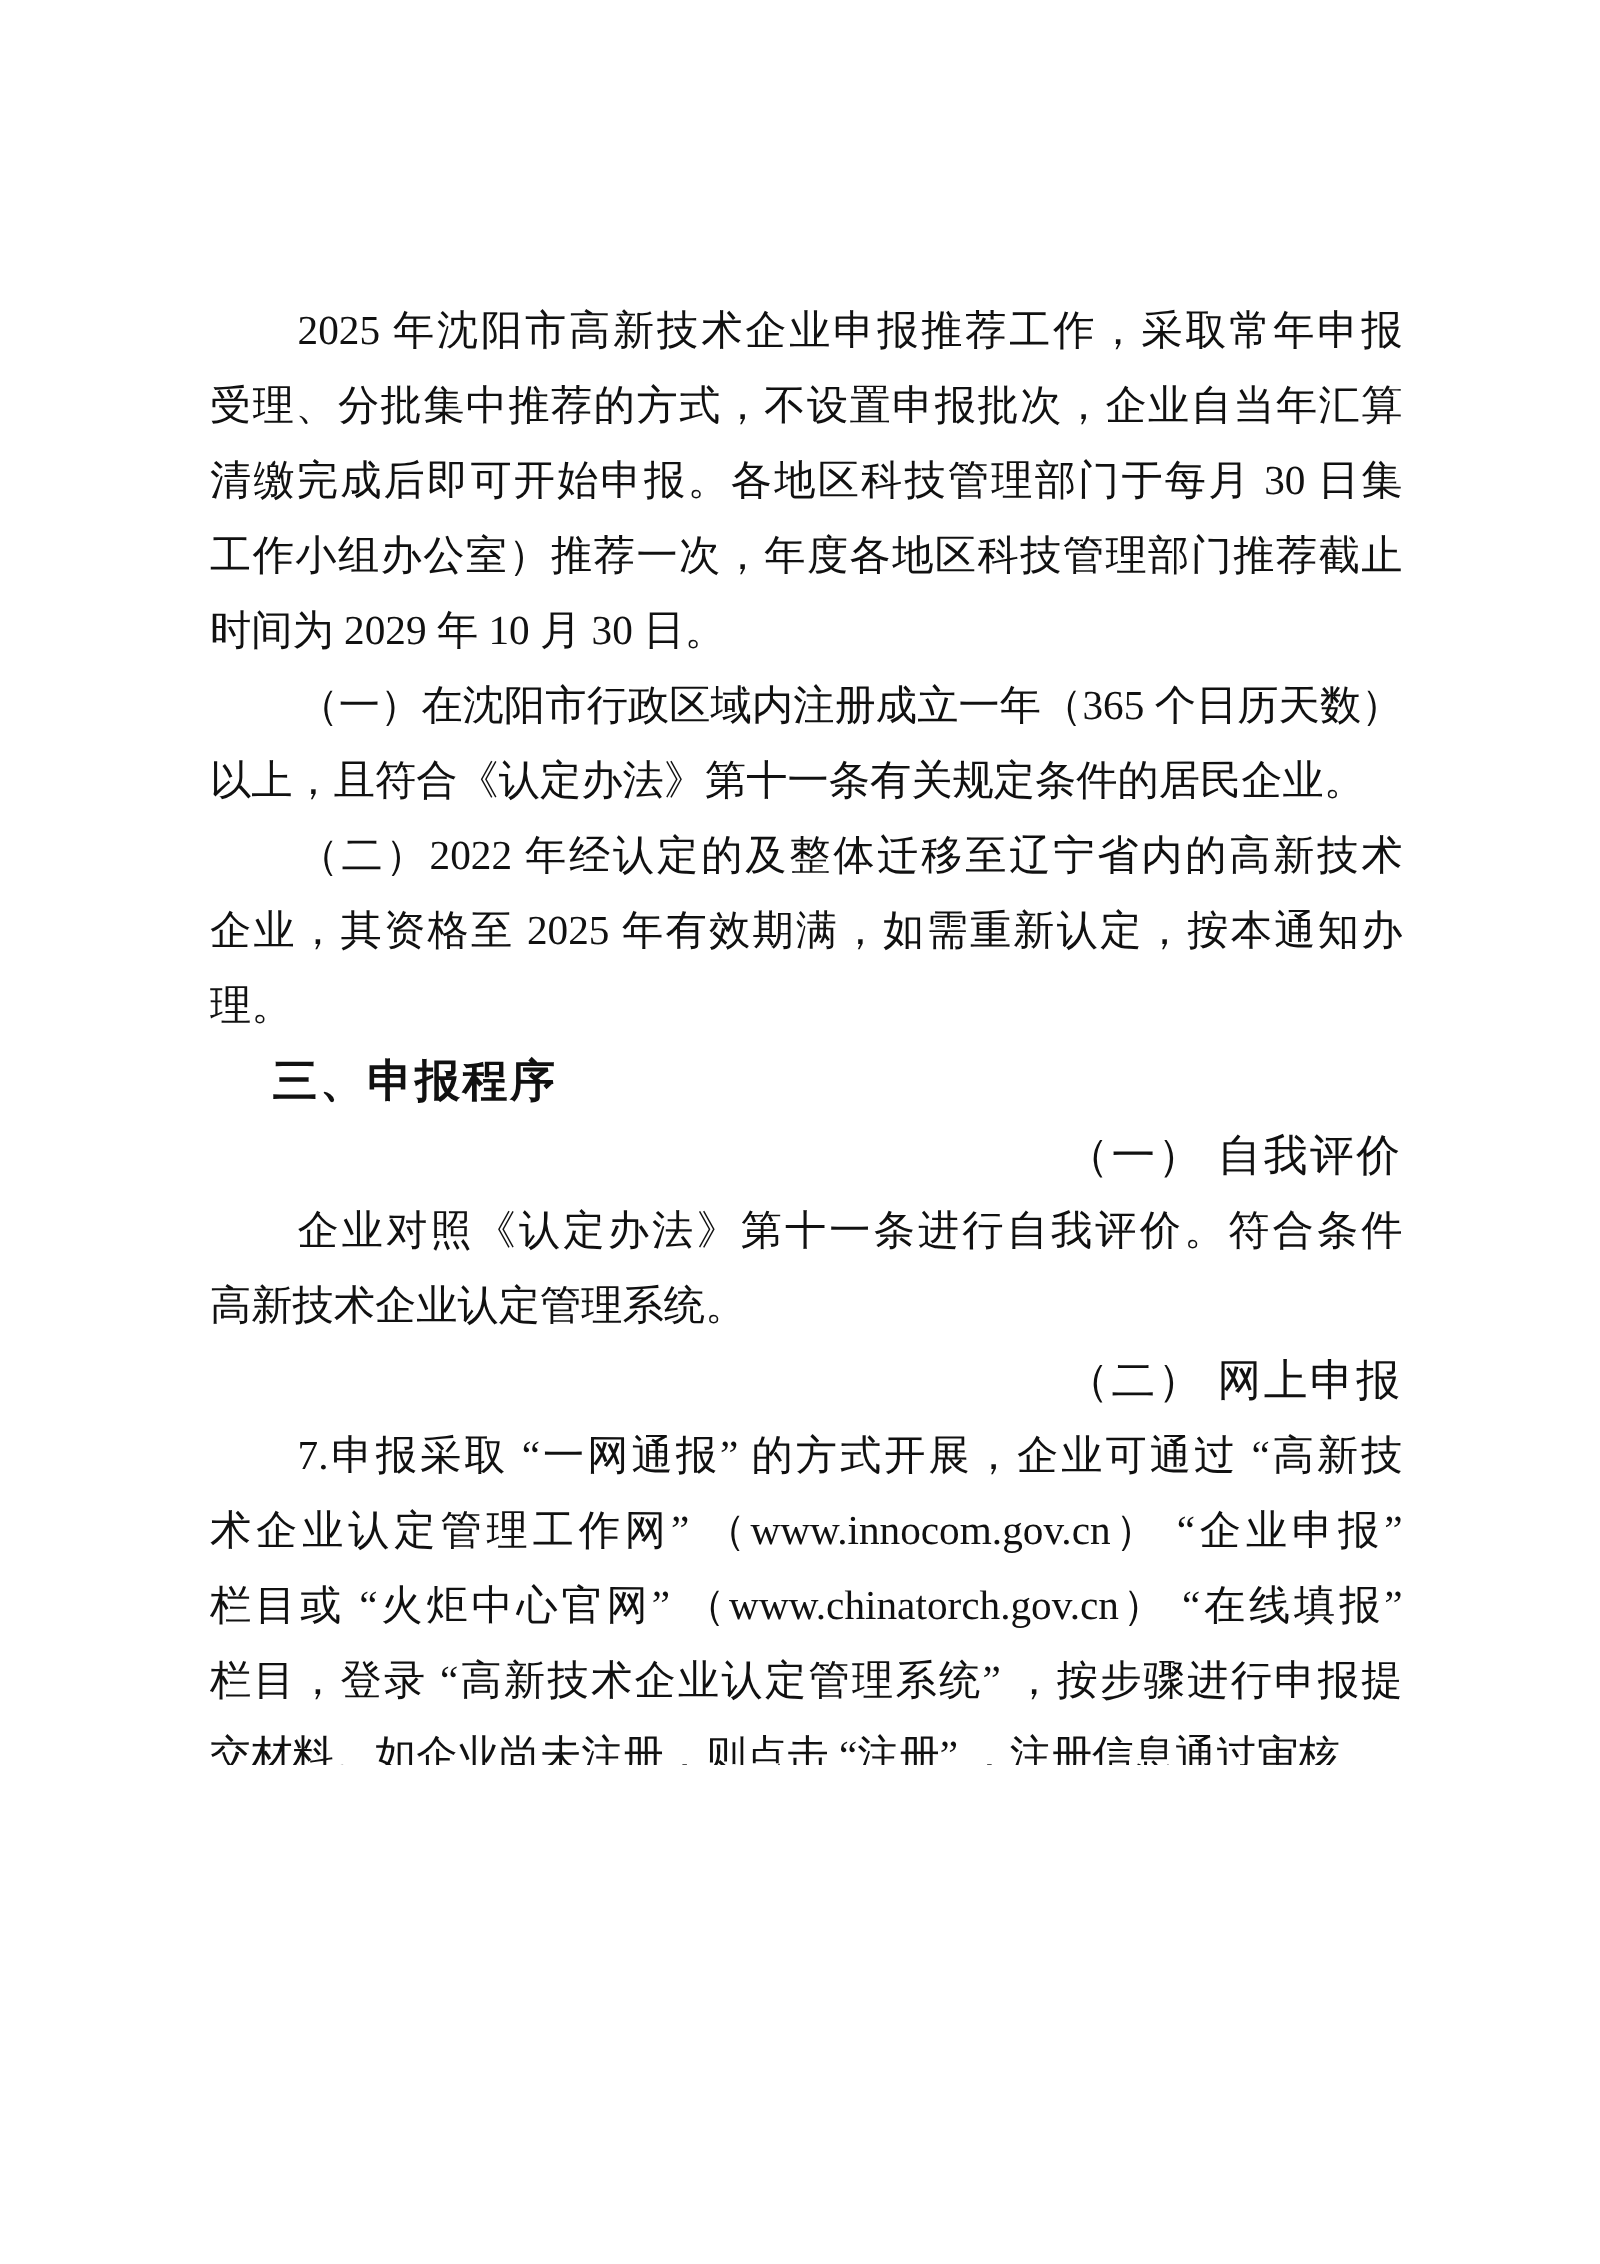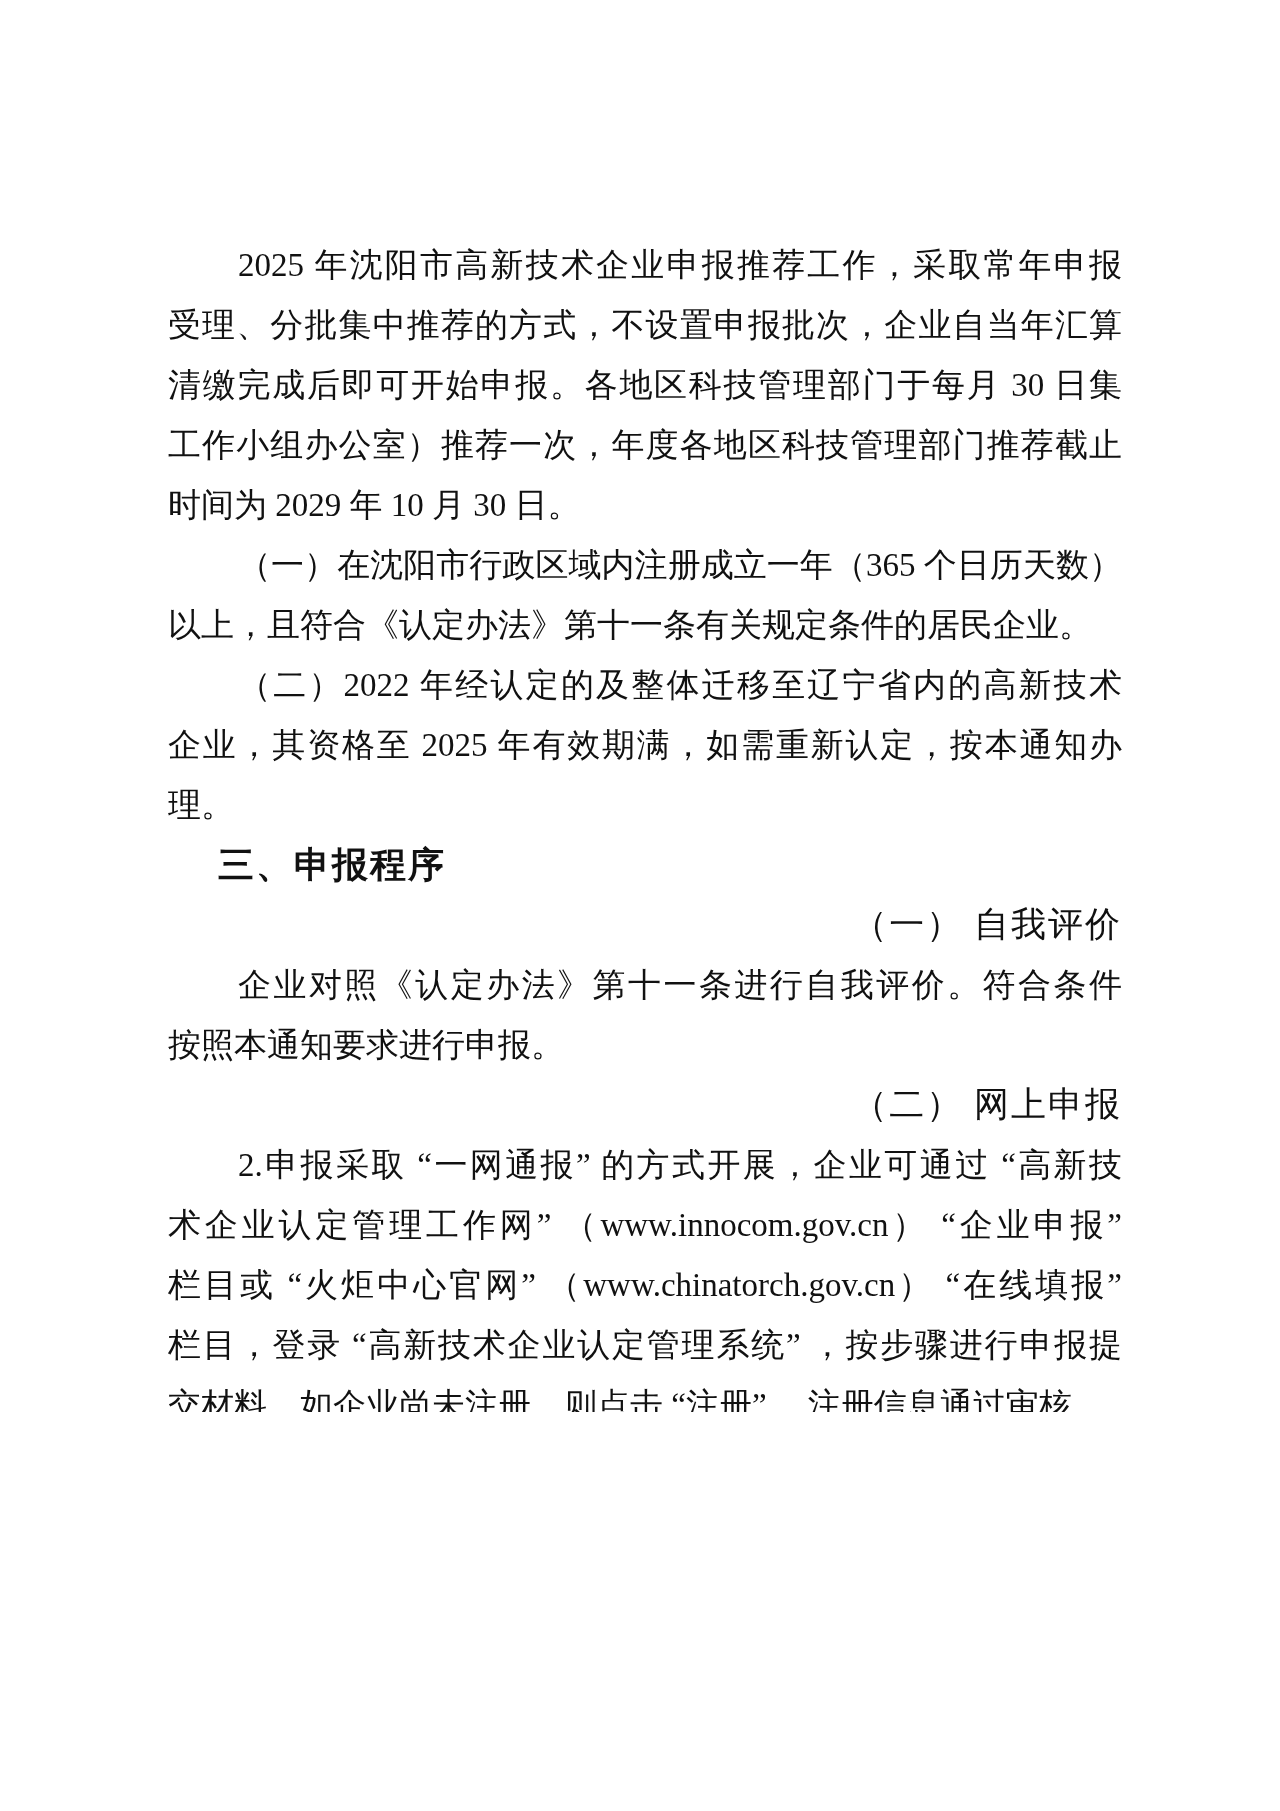--- a/index.html
+++ b/index.html
@@ -73,22 +73,22 @@
       <div class="ln body fill">工作小组办公室）推荐一次，年度各地区科技管理部门推荐截止</div>
       <div class="ln body">时间为 2029 年 10 月 30 日。</div>
       <div class="ln body first fill">（一）在沈阳市行政区域内注册成立一年（365 个日历天数）</div>
       <div class="ln body">以上，且符合《认定办法》第十一条有关规定条件的居民企业。</div>
       <div class="ln body first fill">（二）2022 年经认定的及整体迁移至辽宁省内的高新技术</div>
       <div class="ln body fill">企业，其资格至 2025 年有效期满，如需重新认定，按本通知办</div>
       <div class="ln body">理。</div>
       <div class="ln heading first">三、申报程序</div>
       <div class="ln subheading first">（一） 自我评价</div>
       <div class="ln body first fill">企业对照《认定办法》第十一条进行自我评价。符合条件的，</div>
-      <div class="ln body">按照本通知要求进行申报。</div>
+      <div class="ln body">高新技术企业认定管理系统。</div>
       <div class="ln subheading first">（二） 网上申报</div>
-      <div class="ln body first fill">2.申报采取 “一网通报” 的方式开展，企业可通过 “高新技</div>
+      <div class="ln body first fill">7.申报采取 “一网通报” 的方式开展，企业可通过 “高新技</div>
       <div class="ln body fill">术企业认定管理工作网” （www.innocom.gov.cn） “企业申报”</div>
       <div class="ln body fill">栏目或 “火炬中心官网” （www.chinatorch.gov.cn） “在线填报”</div>
       <div class="ln body fill">栏目，登录 “高新技术企业认定管理系统” ，按步骤进行申报提</div>
       <div class="ln body">交材料。如企业尚未注册，则点击 “注册” ，注册信息通过审核</div>
     </div>
   <div class="page-number">2</div>
 </div>
 
 </body></html>

